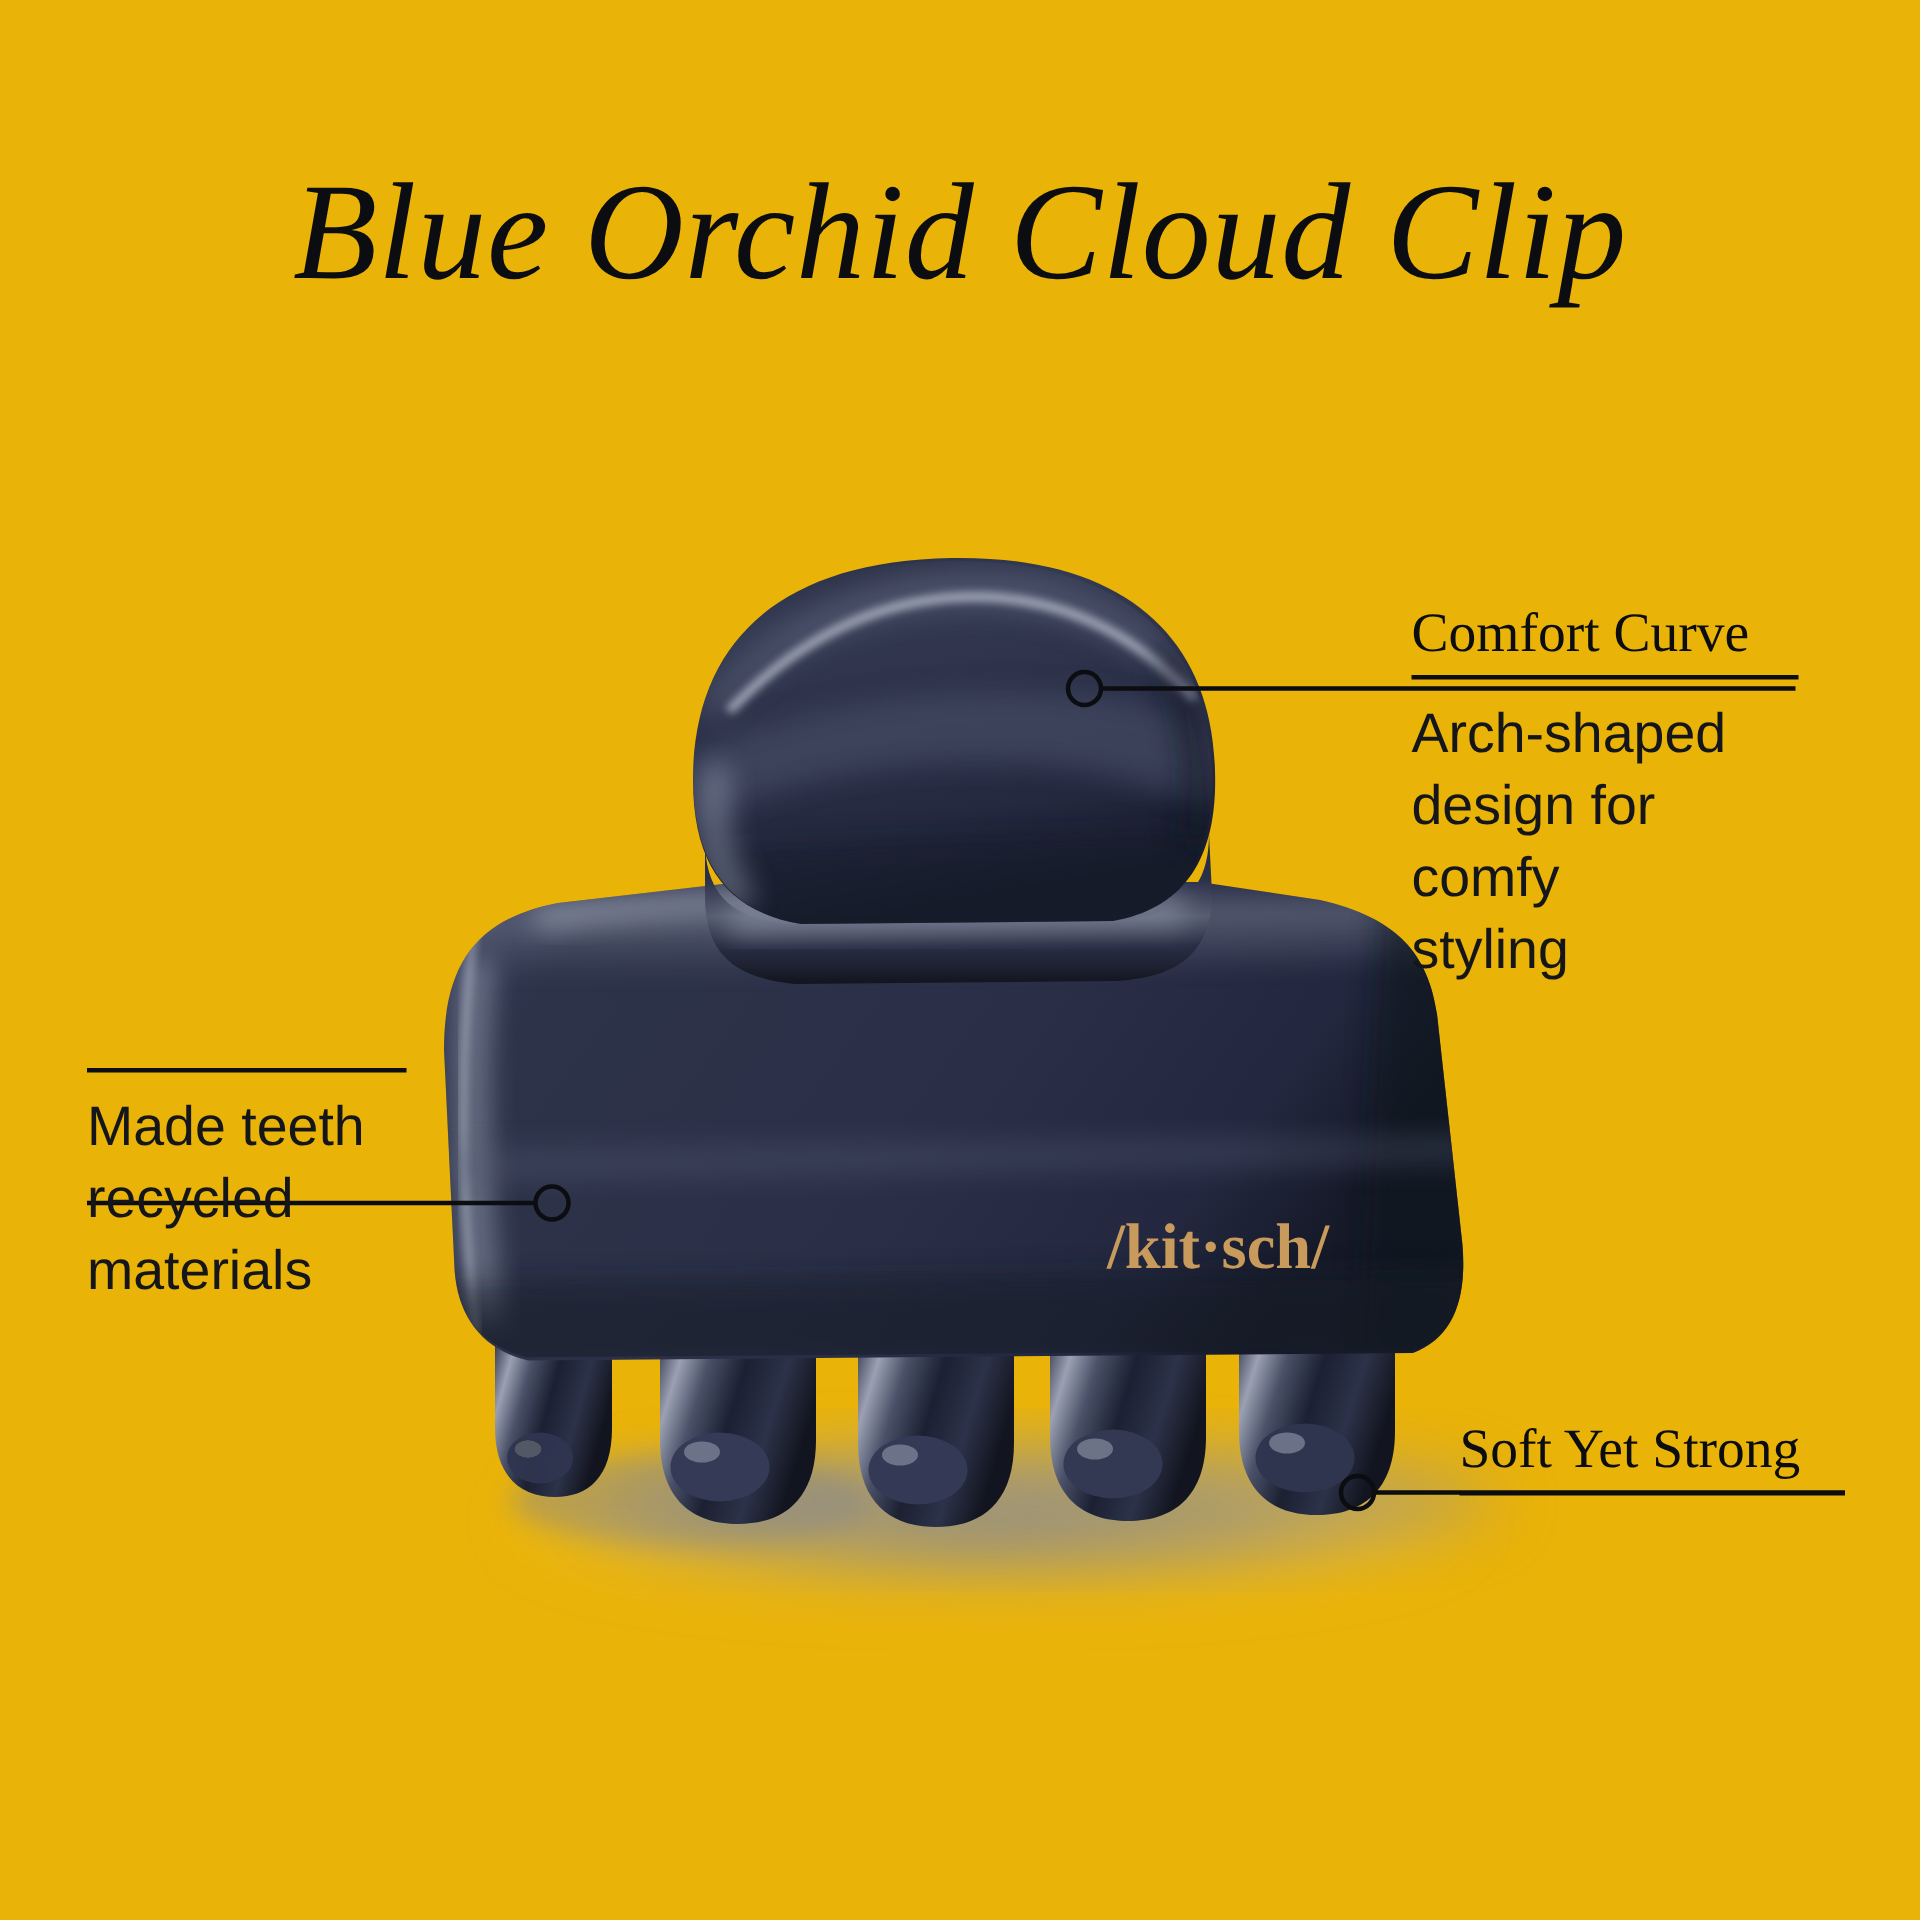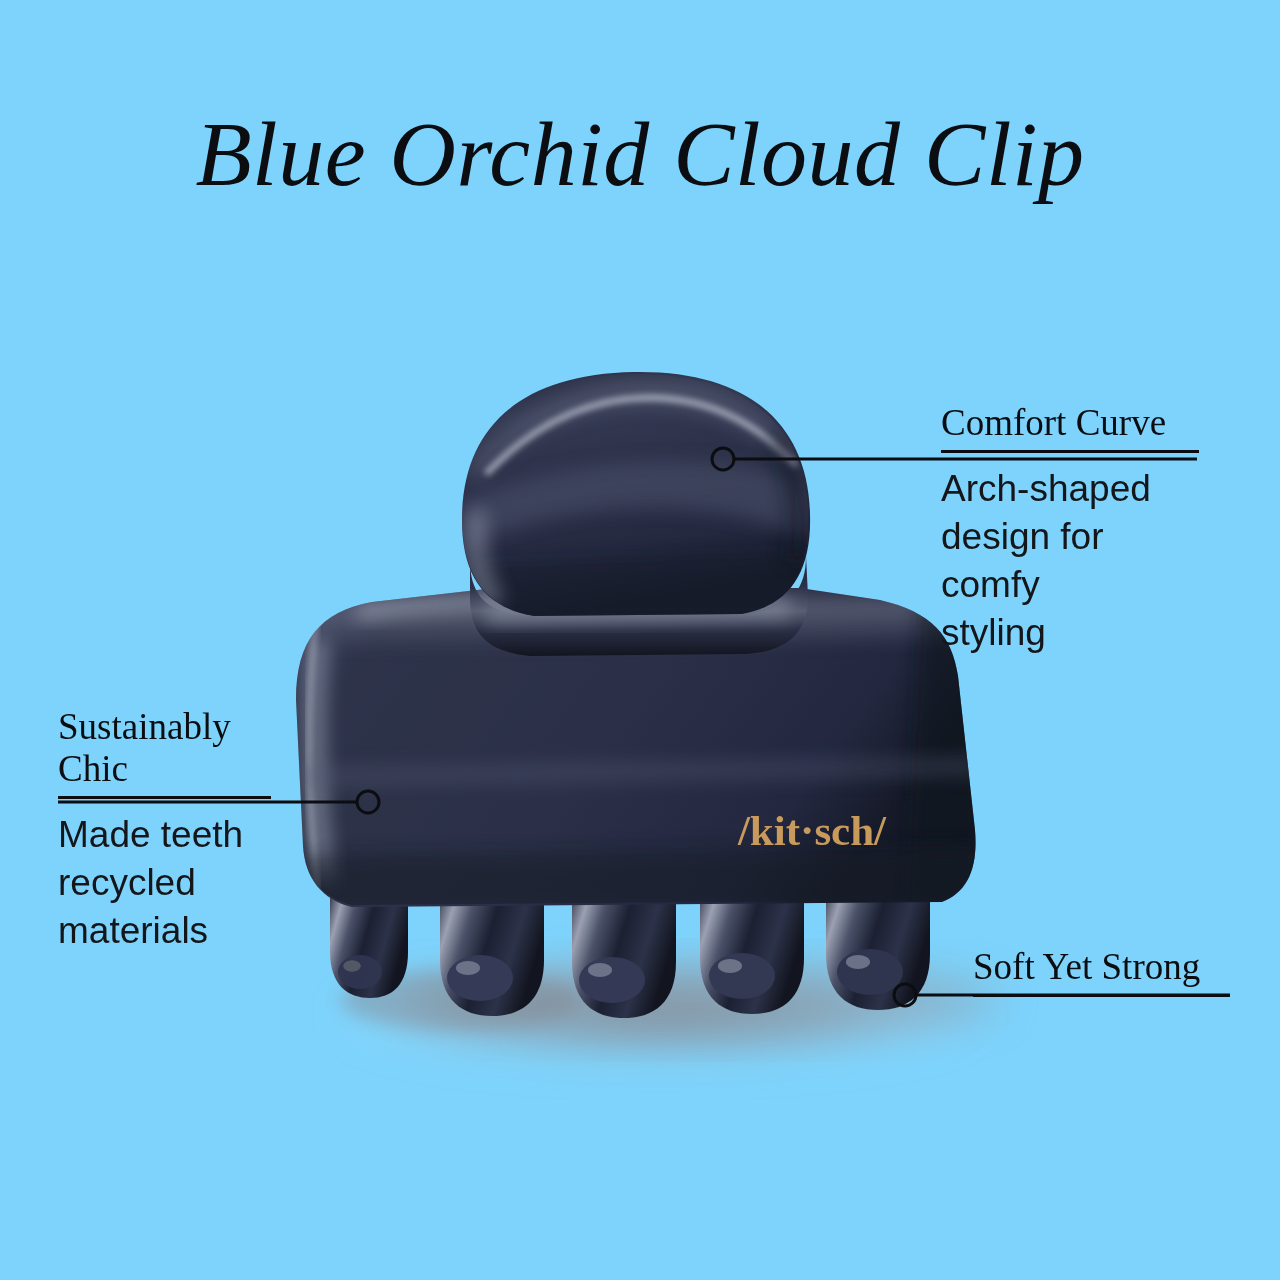--- a/index.html
+++ b/index.html
@@ -4,21 +4,21 @@
 <style>
   html, body {
     margin: 0;
     padding: 0;
     background: #eaeaec;
   }
   #page {
     position: relative;
     width: 1280px;
     height: 1280px;
-    background: #7dd3fc;
+    background: #eab308;
     overflow: hidden;
     font-family: "Liberation Sans", sans-serif;
   }
 
   
   #product-title {
     position: absolute;
     left: 0;
     top: 108px;
     width: 1280px;
@@ -349,22 +349,20 @@
 
   <div class="callout" id="callout-comfort-curve">
     <div class="callout-heading">Comfort Curve</div>
     <div class="callout-rule"></div>
     <div class="callout-body">Arch-shaped
 design for comfy
 styling</div>
   </div>
 
   <div class="callout" id="callout-sustainably-chic">
-    <div class="callout-heading">Sustainably
-Chic</div>
     <div class="callout-rule"></div>
     <div class="callout-body">Made teeth
 recycled
 materials</div>
   </div>
 
   <div class="callout" id="callout-soft-yet-strong">
     <div class="callout-heading">Soft Yet Strong</div>
     <div class="callout-rule"></div>
   </div>

